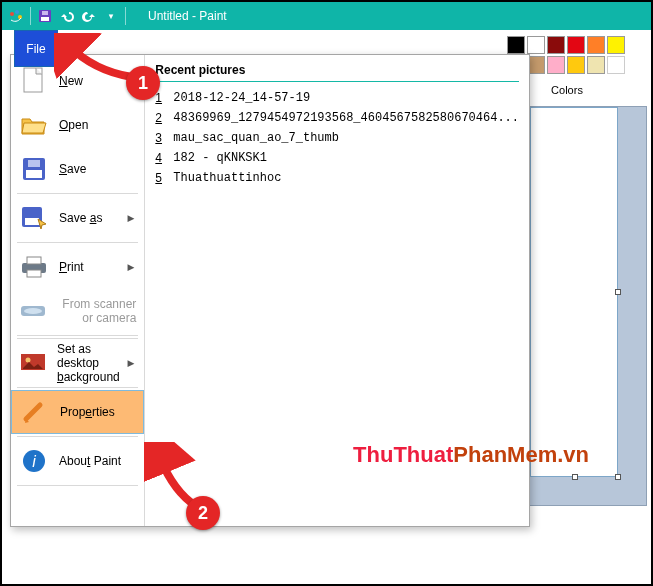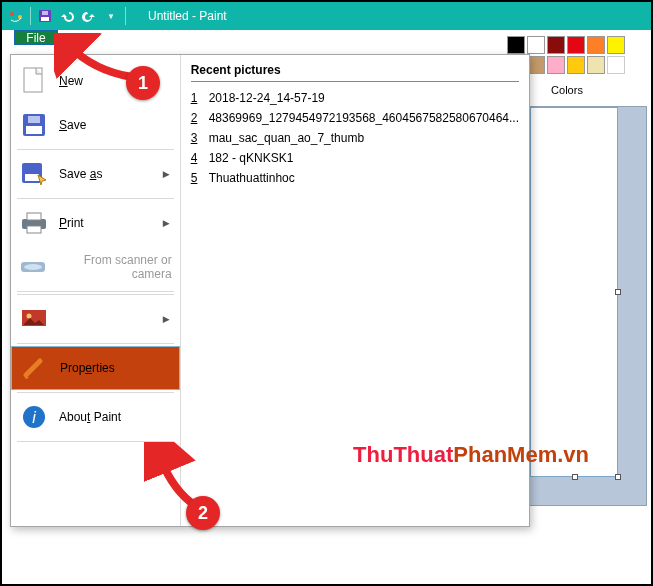--- a/index.html
+++ b/index.html
@@ -3,37 +3,37 @@
 <meta charset="utf-8">
 <style>
   * { margin: 0; padding: 0; box-sizing: border-box; font-family: "Segoe UI", Tahoma, sans-serif; }
   body { width: 653px; height: 586px; background: #fff; overflow: hidden; position: relative; border: 2px solid #000; }
 
   .titlebar { height: 28px; background: #0fb5a8; display: flex; align-items: center; padding: 0 6px; gap: 6px; }
   .tb-icon { width: 16px; height: 16px; display:inline-flex; align-items:center; justify-content:center; }
   .tb-sep { width:1px; height:18px; background: rgba(255,255,255,.5); }
   .tb-title { color: #fff; font-size: 12px; margin-left: 16px; }
 
-  .file-btn { position:absolute; top:28px; left:12px; width:44px; height:15px; background:#15803d; color:#fff; font-size:12px; display:flex; align-items:center; justify-content:center; border:1px solid #1666b0; z-index:3; }
+  .file-btn { position:absolute; top:28px; left:12px; width:44px; height:37px; background:#1d4ed8; color:#fff; font-size:12px; display:flex; align-items:center; justify-content:center; border:1px solid #1666b0; z-index:3; }
 
   .dropdown { position:absolute; top:52px; left:8px; width:520px; height:473px; background:#fff; border:1px solid #a5a5a5; box-shadow: 2px 3px 8px rgba(0,0,0,.25); z-index:2; display:flex; }
   .dd-left { width:210px; border-right:1px solid #d9d9d9; padding:4px 0; }
   .dd-right { flex:1; padding:6px 10px; }
 
   .mi { display:flex; align-items:center; gap:10px; height:44px; padding:0 8px; font-size:12px; color:#000; cursor:pointer; position:relative; }
   .mi.disabled { color:#9a9a9a;text-align:right; }
-  .mi.selected { background:#c2410c; border:1px solid #7fbadc;align-items:center; }
+  .mi.selected { background:#fdba74; border:1px solid #7fbadc;align-items:center; }
   .mi .arrow { position:absolute; right:10px; font-size:9px; color:#555; }
   .mi-icon { width:30px; height:30px; display:flex; align-items:center; justify-content:center; }
   .mi u { text-decoration: underline; }
 
   .rp-title { font-size:12px; font-weight:700; padding:2px 0 4px; border-bottom:1px solid #14b8a6; margin-bottom:6px; }
   .rp-item { display:flex; gap:8px; font-size:12px; padding:3px 0; cursor:pointer; }
   .rp-item .num { text-decoration: underline; width:10px; }
-  .rp-item .txt { flex:1; white-space:nowrap; overflow:hidden; text-overflow:ellipsis; }
+  .rp-item .txt { flex:1; white-space:nowrap; overflow:hidden; text-overflow:ellipsis;font-family:Liberation Mono, monospace; }
 
   .right-strip { position:absolute; top:30px; right:20px; width:128px; }
   .swatches { display:grid; grid-template-columns: repeat(6, 18px); grid-auto-rows:18px; gap:2px; padding:4px; background:#fff; }
   .sw { border:1px solid #999; }
   .sw.empty { border:1px solid #ccc; background:#fff; }
   .colors-lbl { font-size:11px; text-align:center; margin-top:6px; }
 
   .canvas-area { position:absolute; top:104px; right:4px; width:118px; height:400px; background:#b7c6d9; border:1px solid #8ea0b5; }
   .canvas-paper { position:absolute; top:0; left:0; width:88px; height:370px; background:#fff; border:1px solid #7da6c8; }
   .canvas-handle { position:absolute; width:6px; height:6px; background:#fff; border:1px solid #555; }
@@ -90,20 +90,29 @@
     <div class="mi">
       <span class="mi-icon">
           <svg width="26" height="30" viewBox="0 0 26 30">
             <rect x="3" y="2" width="18" height="24" fill="#fff" stroke="#999"></rect>
             <path d="M15 2v6h6" fill="#eee" stroke="#999"></path>
           </svg>
         </span>
       <span><u>N</u>ew</span>
     </div>
 
+    <div class="mi">
+      <span class="mi-icon">
+          <svg width="28" height="24" viewBox="0 0 28 24">
+            <path d="M2 6h8l2 3h12v12H2z" fill="#f6c34a" stroke="#c98a12"></path>
+            <path d="M4 10h22l-3 10H2z" fill="#ffe08a" stroke="#c98a12"></path>
+          </svg>
+        </span>
+      <span><u>O</u>pen</span>
+    </div>
 
     <div class="mi">
       <span class="mi-icon">
           <svg width="26" height="26" viewBox="0 0 26 26">
             <rect x="2" y="2" width="22" height="22" rx="2" fill="#4a63c8"></rect>
             <rect x="5" y="14" width="16" height="8" fill="#fff"></rect>
             <rect x="7" y="4" width="12" height="7" fill="#b9c4ef"></rect>
           </svg>
         </span>
       <span><u>S</u>ave</span>
@@ -153,20 +162,21 @@
     <div style="height:1px;background:#d9d9d9;margin:2px 6px;"></div>
 
     <div class="mi">
       <span class="mi-icon">
           <svg width="28" height="22" viewBox="0 0 28 22">
             <rect x="2" y="2" width="24" height="16" fill="#c0392b"></rect>
             <circle cx="9" cy="8" r="2.5" fill="#f5c069"></circle>
             <path d="M4 16l6-6 5 5 4-3 5 5H4z" fill="#7a1f12"></path>
           </svg>
         </span>
+      <span>Set as desktop <u>b</u>ackground</span>
       <span class="arrow">▶</span>
     </div>
 
     <div style="height:1px;background:#d9d9d9;margin:2px 6px;"></div>
 
     <div class="mi selected">
       <span class="mi-icon">
           <svg width="26" height="26" viewBox="0 0 26 26">
             <path d="M4 20L18 6" stroke="#e67e22" stroke-width="5" stroke-linecap="round"></path>
             <path d="M4 20l-1 4 4-1" fill="#e67e22"></path>

